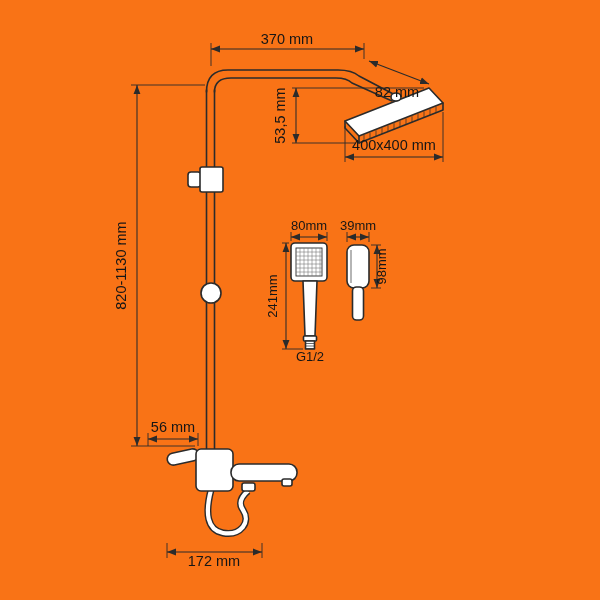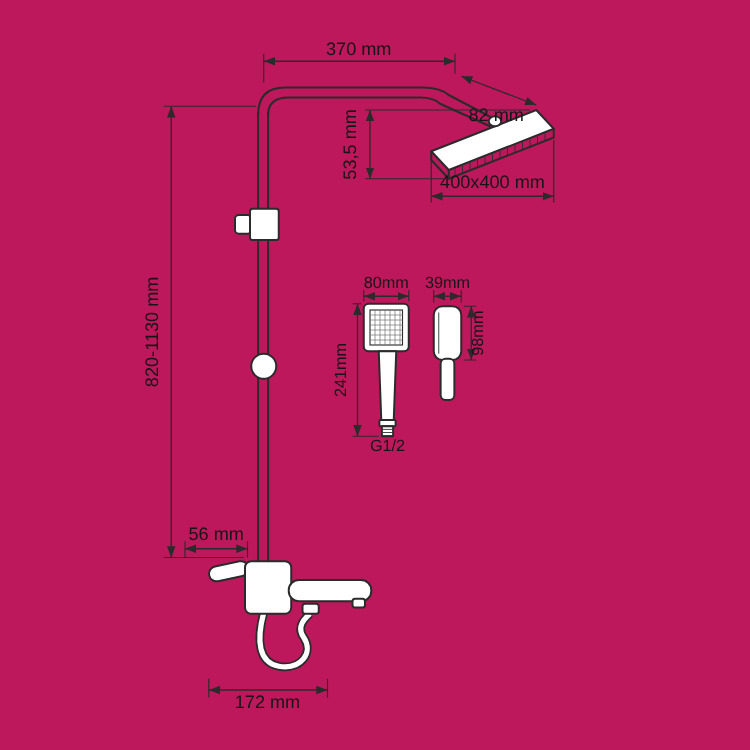--- a/index.html
+++ b/index.html
@@ -1,16 +1,16 @@
 <!DOCTYPE html>
 <html><head>
 <meta charset="utf-8">
 <style>
   html,body{margin:0;padding:0;background:#ffffff;}
-  .canvas{position:relative;width:600px;height:600px;background:#be185d;overflow:hidden;}
+  .canvas{position:relative;width:600px;height:600px;background:#f97316;overflow:hidden;}
   svg{display:block;}
   .outline{fill:#ffffff;stroke:#2b2b2b;stroke-width:1.6;stroke-linejoin:round;}
   .stroke{fill:none;stroke:#2b2b2b;stroke-width:1.6;stroke-linecap:round;stroke-linejoin:round;}
   .thin{fill:none;stroke:#2b2b2b;stroke-width:0.7;}
   .grid{fill:none;stroke:#707070;stroke-width:0.55;}
   .dim{fill:none;stroke:#2b2b2b;stroke-width:1.05;}
   .ext{fill:none;stroke:#2b2b2b;stroke-width:0.9;}
   .arrowed{marker-start:url(#arw);marker-end:url(#arw);}
   text{font-family:"Liberation Sans",sans-serif;fill:#161616;}
   .t14{font-size:14.5px;}

